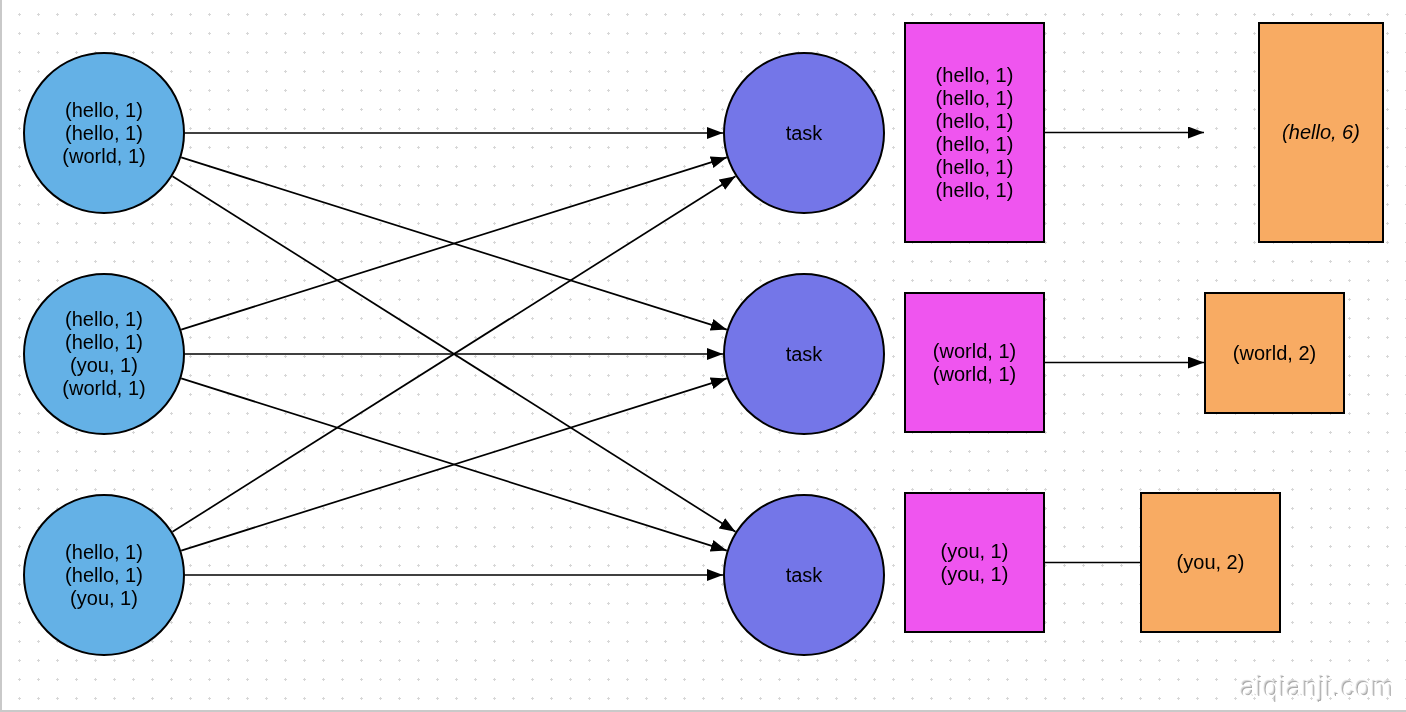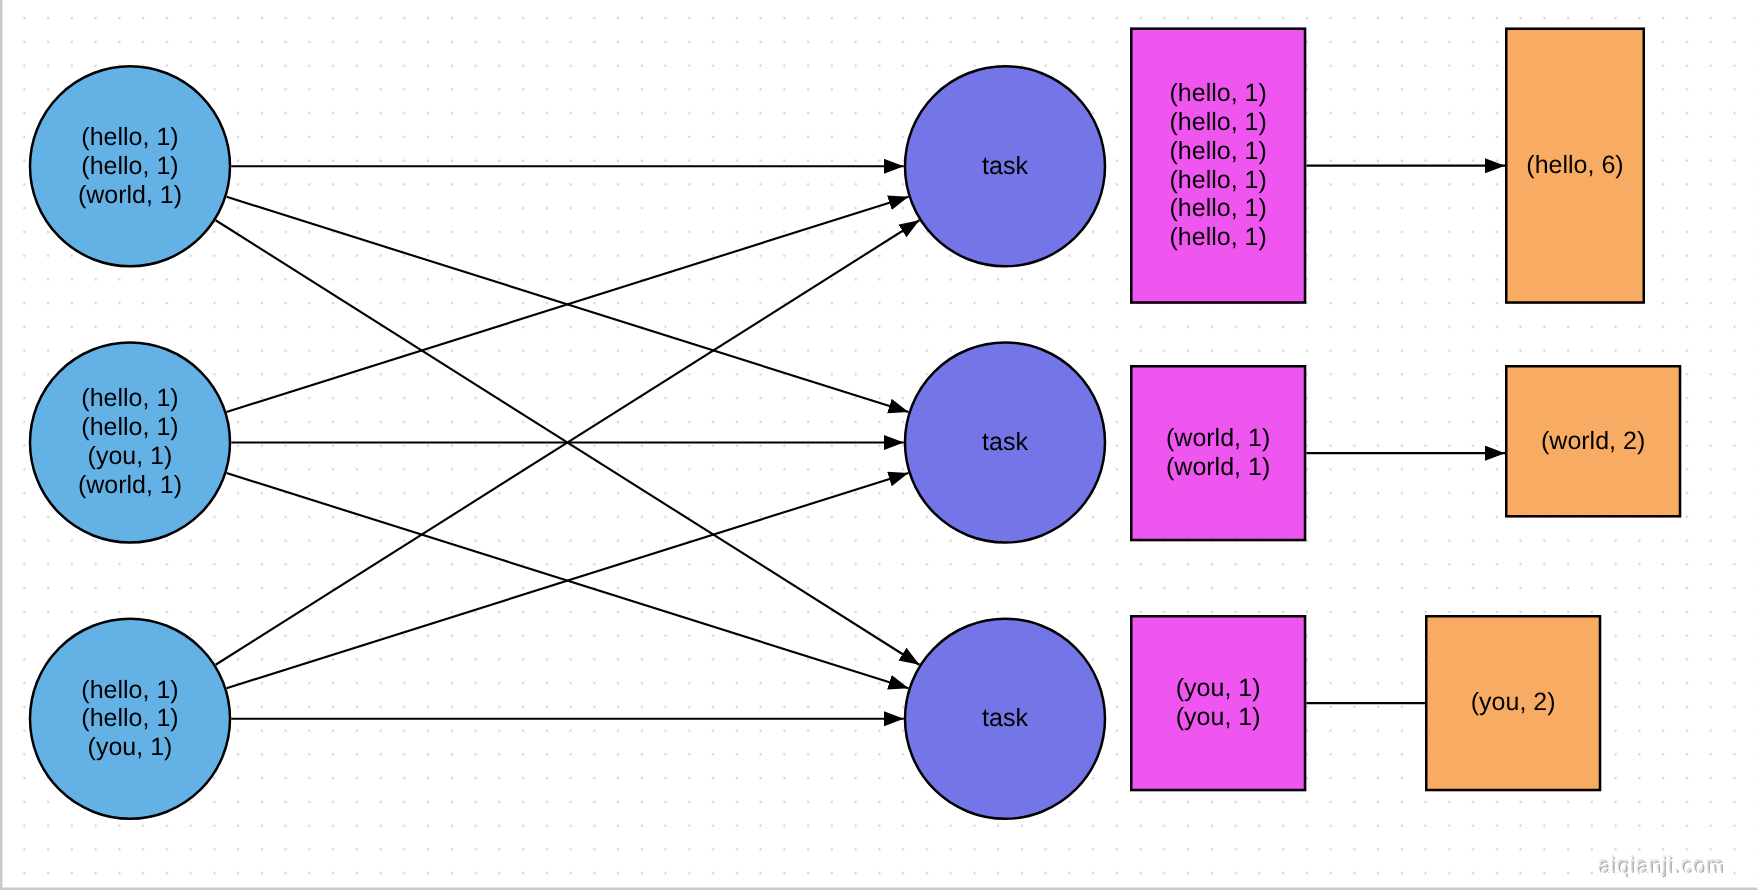--- a/index.html
+++ b/index.html
@@ -35,26 +35,26 @@
   .result-box{background:var(--result-fill,#F8AB63);}
   #m1{left:21px;top:52px;}
   #m2{left:21px;top:273px;}
   #m3{left:21px;top:494px;}
   #t1{left:721px;top:52px;}
   #t2{left:721px;top:273px;}
   #t3{left:721px;top:494px;}
   #s1{left:902px;top:22px;width:141px;height:221px;}
   #s2{left:902px;top:292px;width:141px;height:141px;}
   #s3{left:902px;top:492px;width:141px;height:141px;}
-  #r1{left:1202px;top:22px;width:112px;height:221px;}
+  #r1{left:1256px;top:22px;width:126px;height:221px;font-style:italic;}
   #r2{left:1202px;top:292px;width:141px;height:122px;}
   #r3{left:1138px;top:492px;width:141px;height:141px;}
   .watermark{
-    position:absolute;right:24px;bottom:6px;
-    font-size:17px;letter-spacing:1px;
+    position:absolute;right:10px;bottom:6px;
+    font-size:27px;letter-spacing:1px;
     color:#ffffff;
     text-shadow:-1px -1px 0 #a9a9a9, -2px -2px 1px #d4d4d4;
     margin-left:16px;
   }
 </style>
 </head>
 <body>
 
 <div class="canvas">
 

